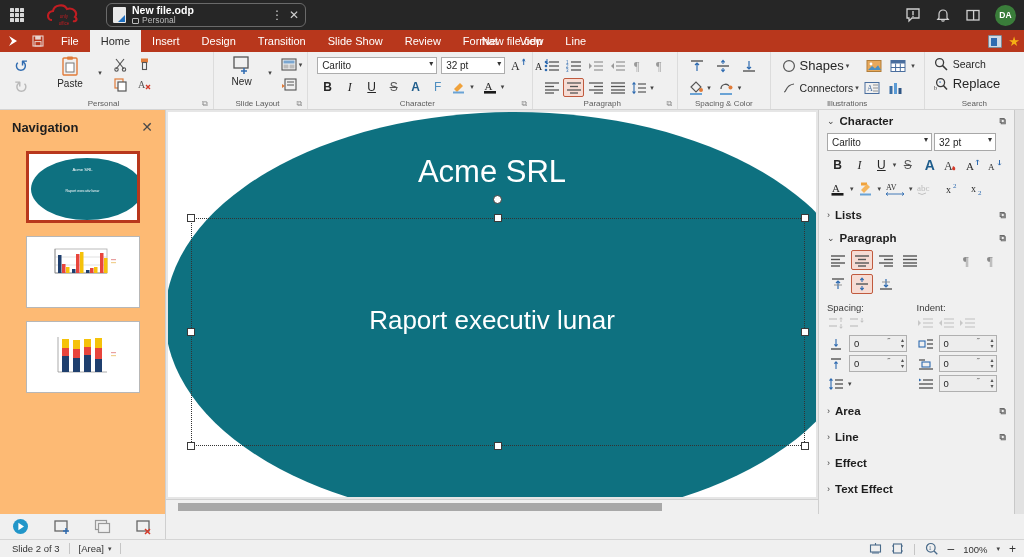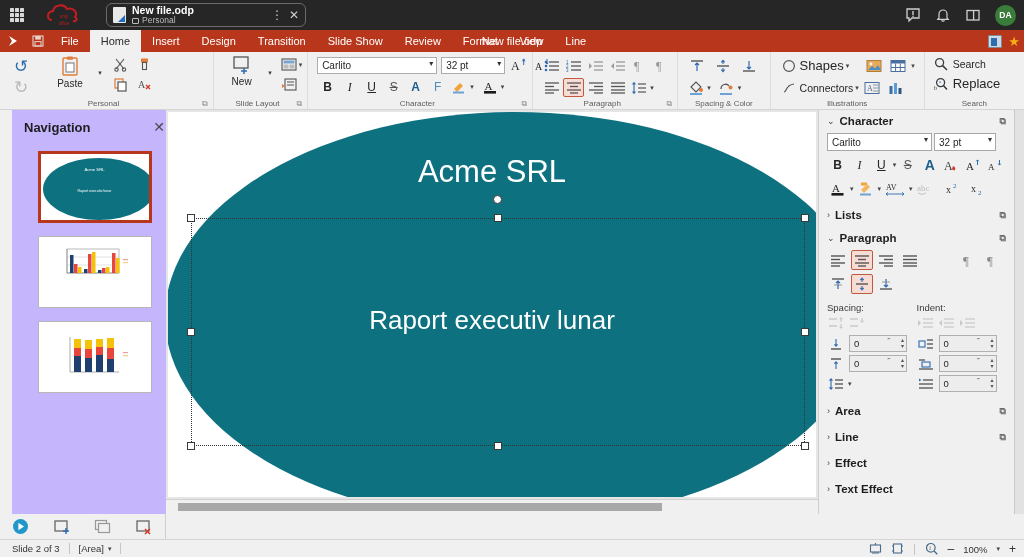--- a/index.html
+++ b/index.html
@@ -71,22 +71,22 @@
   .undo.dis{color:#b9b9b9;}
 
   .fontname{width:120px;height:17px;background:#fff;border:1px solid #adadad;font-size:10px;padding:0 14px 0 4px;display:flex;align-items:center;position:relative;}
   .fontsize{width:64px;height:17px;background:#fff;border:1px solid #adadad;font-size:10px;padding:0 14px 0 4px;display:flex;align-items:center;position:relative;}
   .dd:after{content:"▾";position:absolute;right:3px;top:1px;font-size:8px;color:#333;}
   .cbtn{width:21px;height:20px;font-size:12px;}
   .charrow2{display:flex;align-items:center;gap:1px;margin-top:3px;}
 
   
   #nav{
-    position:absolute; left:12px; top:110px; width:166px; height:404px;
-    background:#c4b5fd; border-right:1px solid #cfcfcf;
+    position:absolute; left:0; top:110px; width:166px; height:404px;
+    background:#fdba74; border-right:1px solid #cfcfcf;
   }
   #nav .navhead{ display:flex;align-items:center;justify-content:space-between; padding:9px 12px 4px 12px;}
   #nav .navtitle{ font-size:13px; font-weight:bold; color:#1e1e1e;}
   #nav .navclose{ font-size:14px; color:#4a4a4a; cursor:pointer;}
   #nav .navtabs{ display:flex; gap:20px; padding:5px 0 0 20px; font-size:10.5px;}
   #nav .navtab{ cursor:pointer; padding-bottom:3px; color:#333;}
   #nav .navtab.active{ color:#b8371c; border-bottom:2px solid #b8371c;}
   .thumbs{ padding:12px 0 0 0; display:flex;flex-direction:column; align-items:center; gap:13px;}
   .thumb{ width:114px;height:72px; background:#fff; border:1px solid #b7b7b7; position:relative; overflow:hidden; cursor:pointer;}
   .thumb.sel{ border:3px solid #b8371c; }

